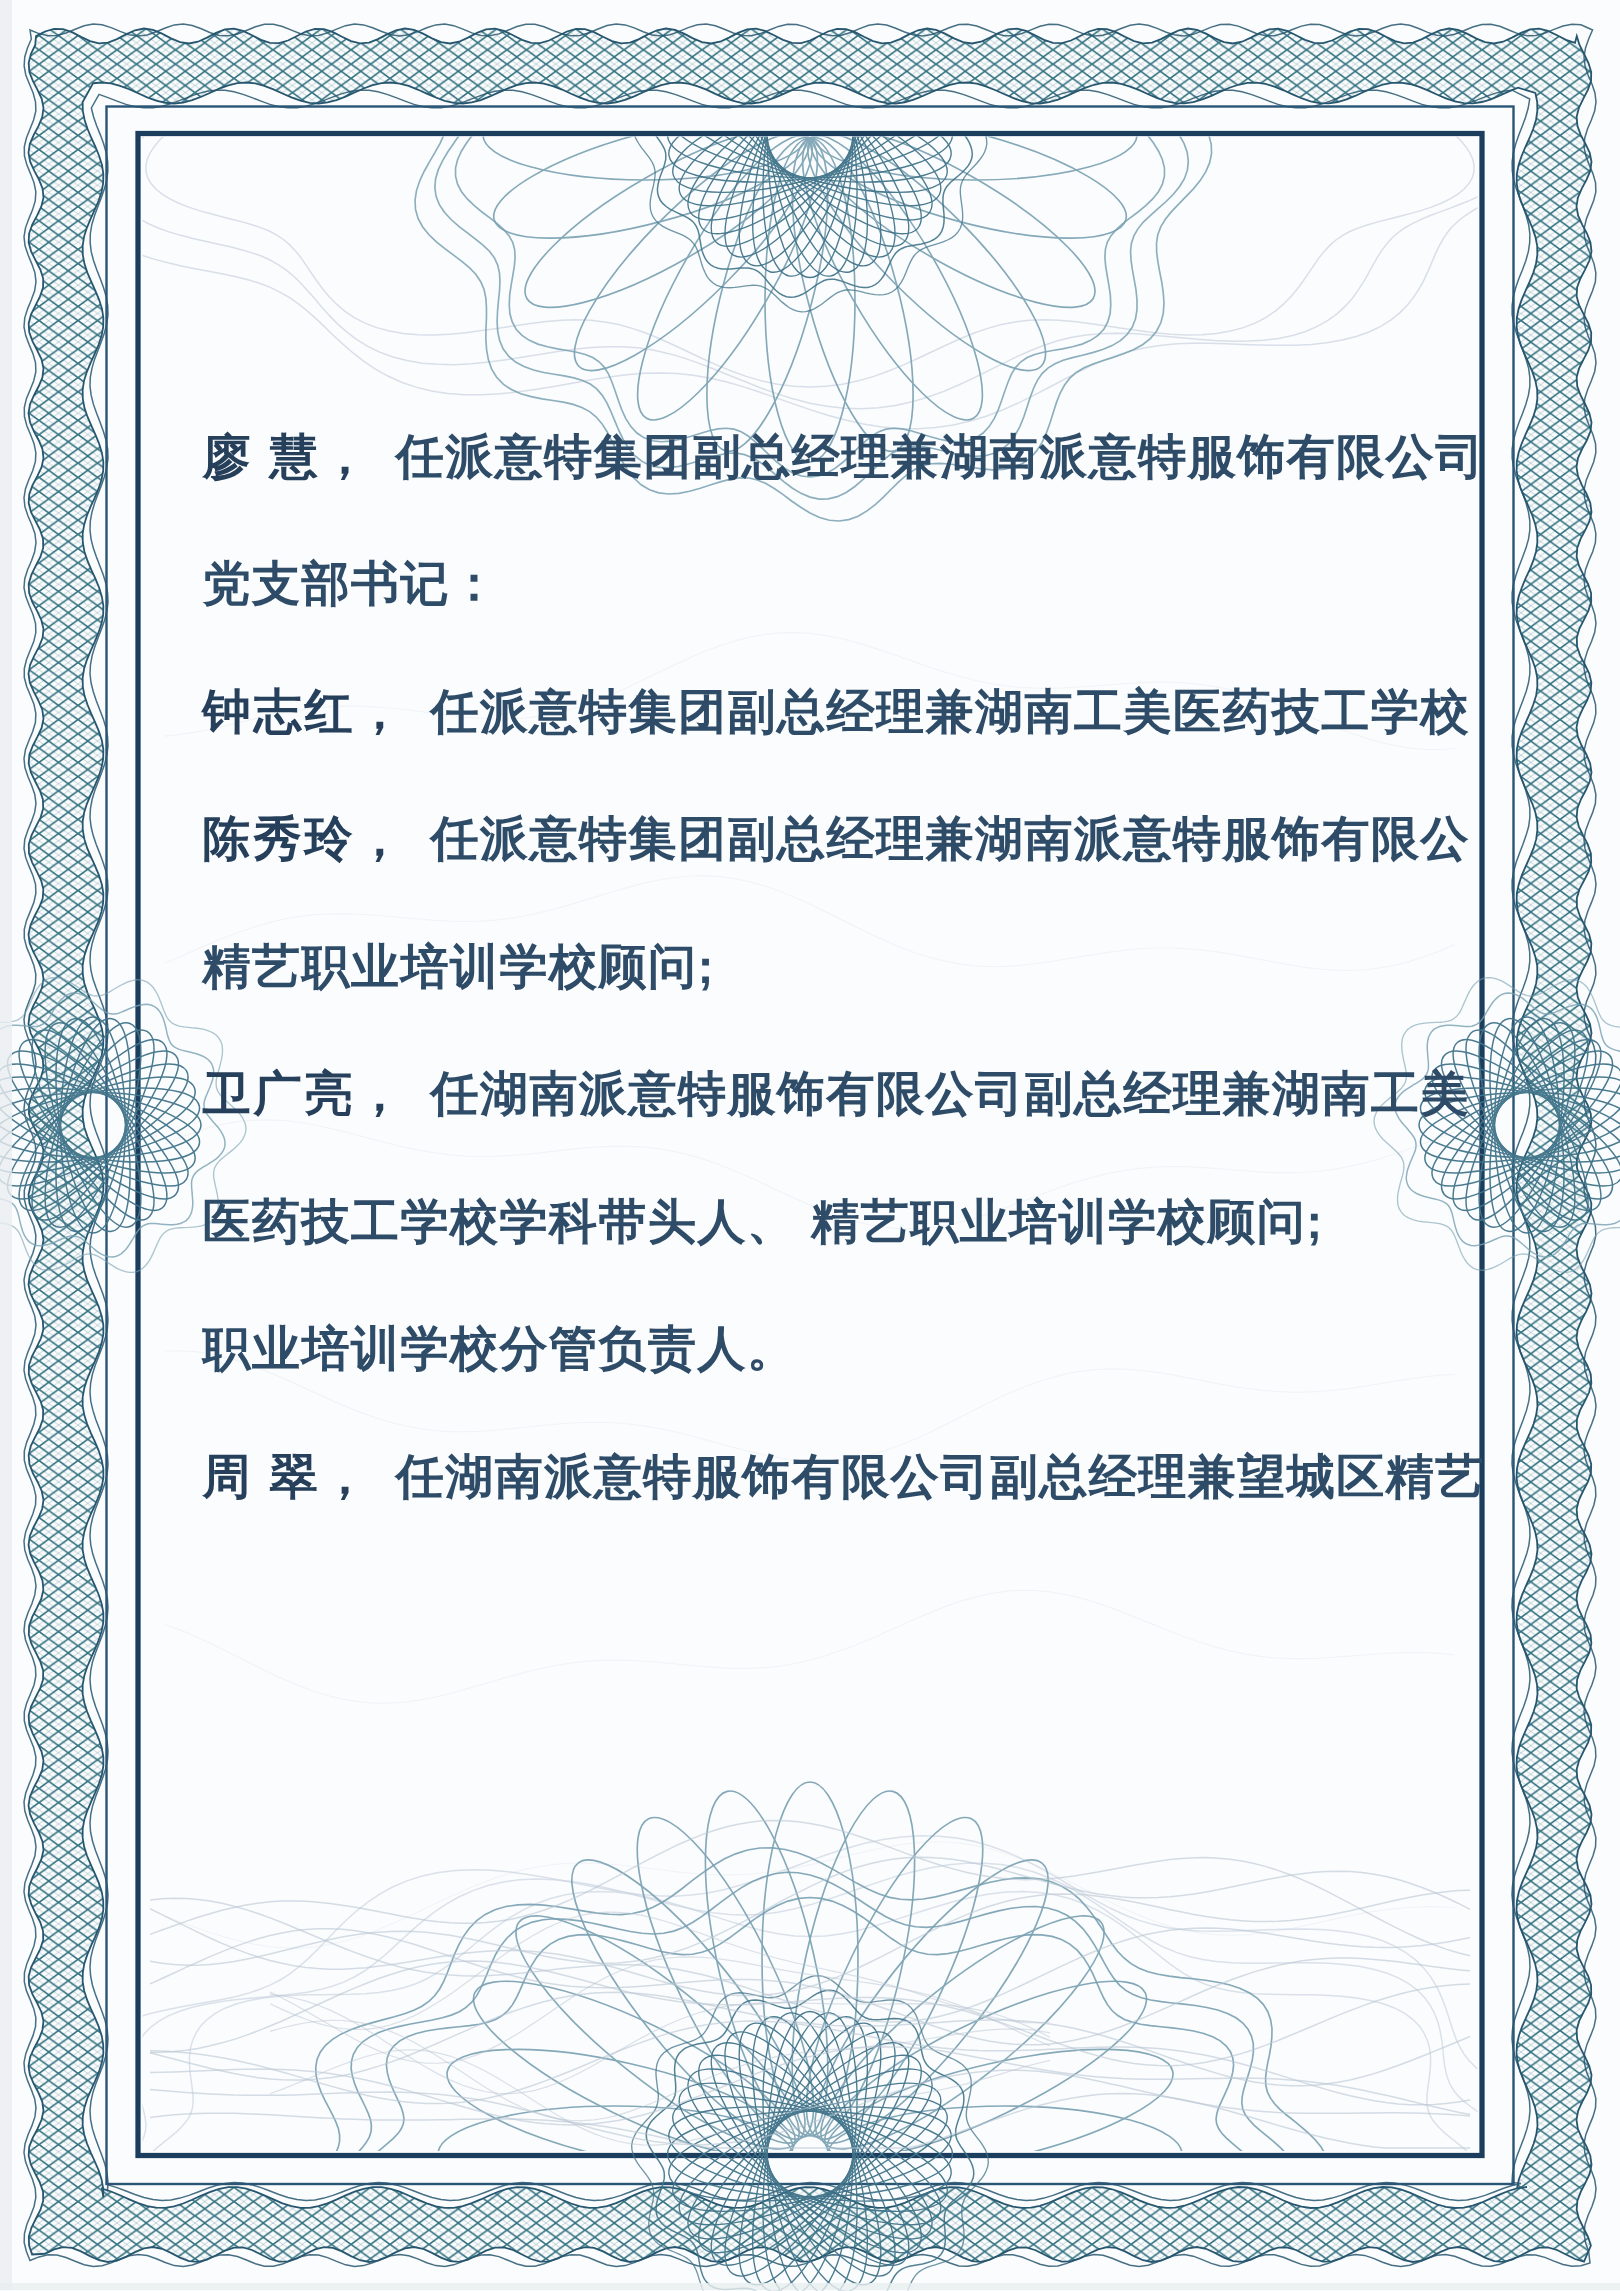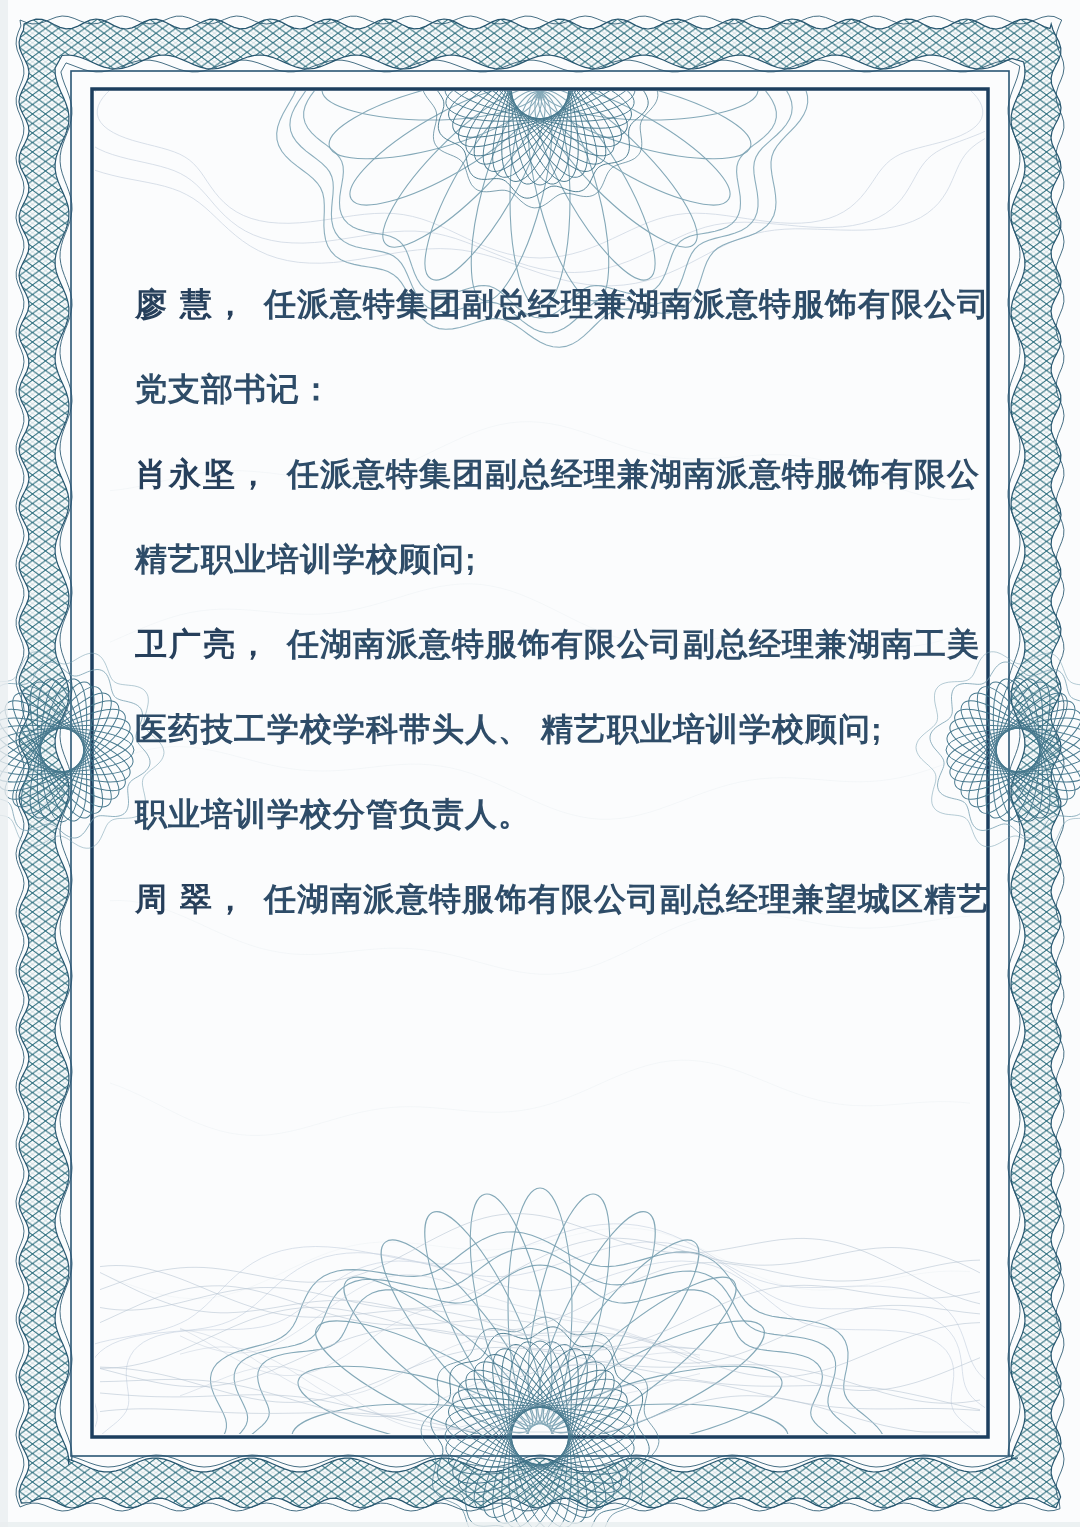--- a/index.html
+++ b/index.html
@@ -229,25 +229,28 @@
   <div class="edge-strip-left"></div>
   <div class="edge-strip-bottom"></div>
 
   <div class="text-block">
 
     <div class="line">
       <span class="pname">廖 慧，</span><span class="ptext">任派意特集团副总经理兼湖南派意特服饰有限公司</span>
     </div>
     <div class="line">党支部书记：</div>
 
-
-
-    <div class="line">
-      <span class="pname">肖永坚，</span><span class="ptext">任派意特集团副总经理兼湖南派意特服饰有限公</span>
-    </div>
+    <div class="line">
+      <span class="pname">钟志红，</span><span class="ptext">任派意特集团副总经理兼湖南工美医药技工学校</span>
+    </div>
+
+    <div class="line">
+      <span class="pname">陈秀玲，</span><span class="ptext">任派意特集团副总经理兼湖南派意特服饰有限公</span>
+    </div>
+
     <div class="line">精艺职业培训学校顾问;</div>
 
     <div class="line">
       <span class="pname">卫广亮，</span><span class="ptext">任湖南派意特服饰有限公司副总经理兼湖南工美</span>
     </div>
     <div class="line">医药技工学校学科带头人、 精艺职业培训学校顾问;</div>
 
     <div class="line">职业培训学校分管负责人。</div>
     <div class="line">
       <span class="pname">周 翠，</span><span class="ptext">任湖南派意特服饰有限公司副总经理兼望城区精艺</span>

